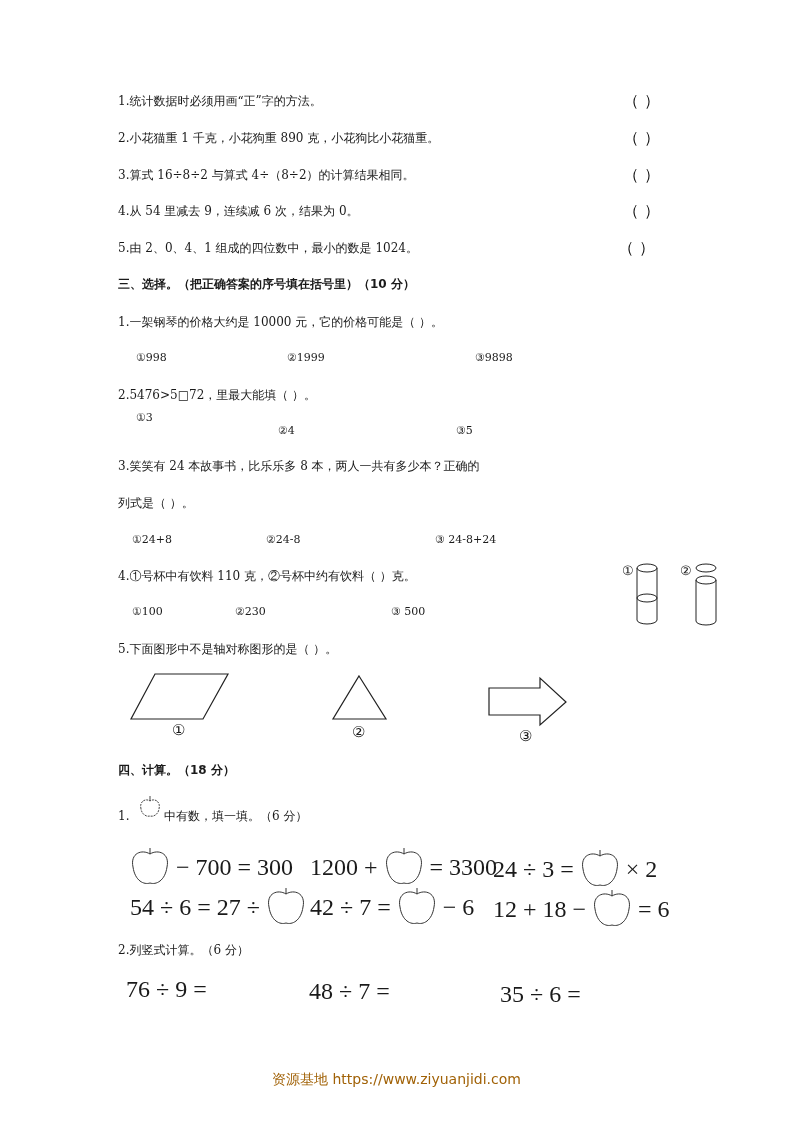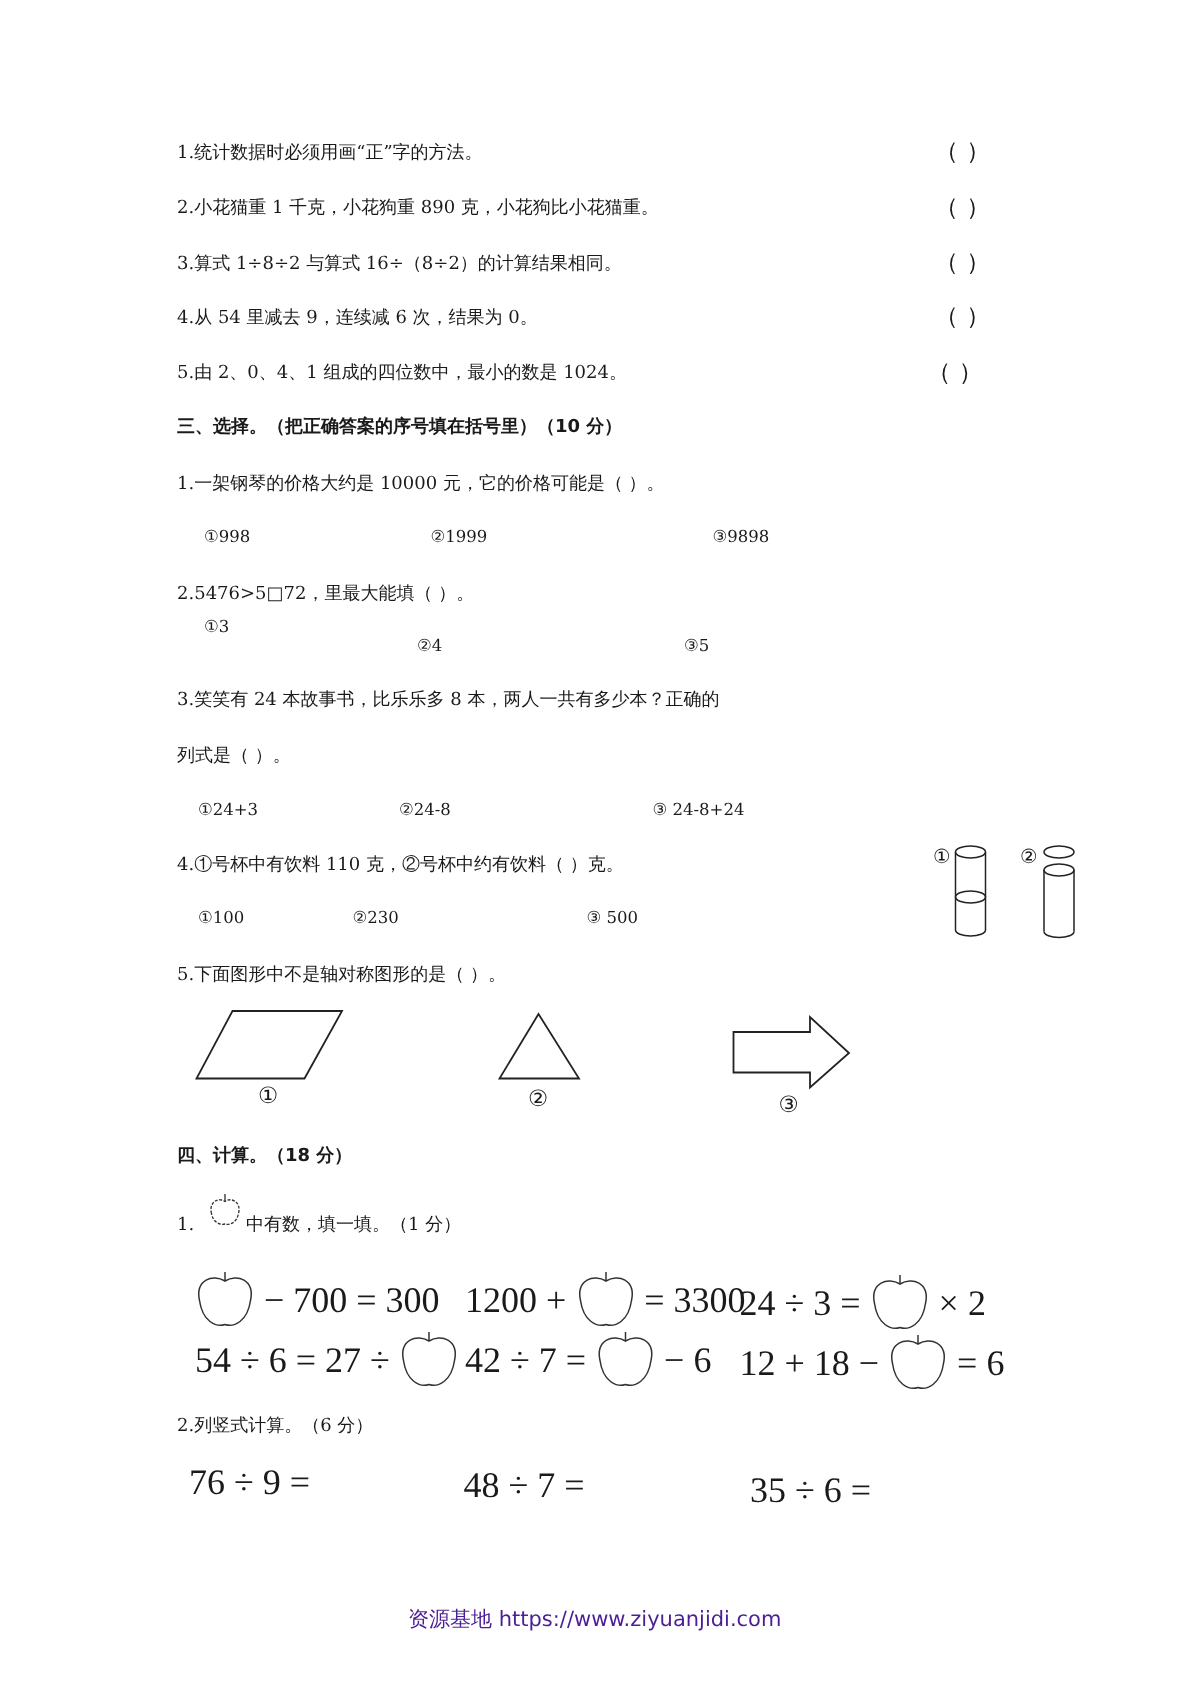--- a/index.html
+++ b/index.html
@@ -8,33 +8,33 @@
     font-family: "DejaVu Serif", "Liberation Serif", serif;
     color: #1a1a1a;
   }
   .line { position: absolute; font-size: 12px; white-space: nowrap; line-height: 20px; }
   .bold { font-family: "DejaVu Sans", "Liberation Sans", sans-serif; font-weight: bold; font-size: 12px; }
   .paren { position: absolute; font-size: 16px; letter-spacing: 0; }
   .opt { position: absolute; font-size: 11px; white-space: nowrap; line-height: 20px; }
   .math { position: absolute; font-family: "Liberation Serif", "DejaVu Serif", serif; font-size: 24px; white-space: nowrap; line-height: 24px; }
   .apple { display: inline-block; vertical-align: middle; }
   .footer { position: absolute; left: 0; width: 793px; top: 1071px; text-align: center;
-            font-family: "DejaVu Sans", "Liberation Sans", sans-serif; font-size: 14px; color: #4c1d95; }
+            font-family: "DejaVu Sans", "Liberation Sans", sans-serif; font-size: 14px; color: #a16207; }
   svg { position: absolute; overflow: visible; }
 </style>
 </head>
 <body>
 
 <div class="line" style="left:118px; top:91px;">1.统计数据时必须用画“正”字的方法。</div>
 <div class="paren" style="left:623px; top:91px;">（   ）</div>
 
 <div class="line" style="left:118px; top:128px;">2.小花猫重 1 千克，小花狗重 890 克，小花狗比小花猫重。</div>
 <div class="paren" style="left:623px; top:128px;">（   ）</div>
 
-<div class="line" style="left:118px; top:165px;">3.算式 1÷8÷2 与算式 16÷（8÷2）的计算结果相同。</div>
+<div class="line" style="left:118px; top:165px;">3.算式 16÷8÷2 与算式 4÷（8÷2）的计算结果相同。</div>
 <div class="paren" style="left:623px; top:165px;">（   ）</div>
 
 <div class="line" style="left:118px; top:201px;">4.从 54 里减去 9，连续减 6 次，结果为 0。</div>
 <div class="paren" style="left:623px; top:201px;">（   ）</div>
 
 <div class="line" style="left:118px; top:238px;">5.由 2、0、4、1 组成的四位数中，最小的数是 1024。</div>
 <div class="paren" style="left:618px; top:238px;">（   ）</div>
 
 <div class="line bold" style="left:118px; top:274px;">三、选择。（把正确答案的序号填在括号里）（10 分）</div>
 
@@ -43,21 +43,21 @@
 <div class="opt" style="left:287px; top:348px;">②1999</div>
 <div class="opt" style="left:475px; top:348px;">③9898</div>
 
 <div class="line" style="left:118px; top:385px;">2.5476&gt;5□72，里最大能填（     ）。</div>
 <div class="opt" style="left:136px; top:408px;text-align:center;">①3</div>
 <div class="opt" style="left:278px; top:421px;">②4</div>
 <div class="opt" style="left:456px; top:421px;">③5</div>
 
 <div class="line" style="left:118px; top:456px;">3.笑笑有 24 本故事书，比乐乐多 8 本，两人一共有多少本？正确的</div>
 <div class="line" style="left:118px; top:493px;">列式是（   ）。</div>
-<div class="opt" style="left:132px; top:530px;">①24+3</div>
+<div class="opt" style="left:132px; top:530px;">①24+8</div>
 <div class="opt" style="left:266px; top:530px;">②24-8</div>
 <div class="opt" style="left:435px; top:530px;">③ 24-8+24</div>
 
 <div class="line" style="left:118px; top:566px;">4.①号杯中有饮料 110 克，②号杯中约有饮料（   ）克。</div>
 <div class="opt" style="left:132px; top:602px;">①100</div>
 <div class="opt" style="left:235px; top:602px;">②230</div>
 <div class="opt" style="left:391px; top:602px;">③ 500</div>
 
 <div style="position:absolute; left:622px; top:563px; font-size:13px;">①</div>
 <div style="position:absolute; left:680px; top:563px; font-size:13px;">②</div>
@@ -97,21 +97,21 @@
 </svg>
 <div style="position:absolute; left:519px; top:727px; font-size:15px;">③</div>
 
 <div class="line bold" style="left:118px; top:760px;">四、计算。（18 分）</div>
 
 <div class="line" style="left:118px; top:806px;">1.</div>
 <svg style="left:138px; top:795px;" width="24" height="24">
   <path d="M3 14 C1 6 8 3 12 6 C16 3 23 6 21 14 C20 20 15 22 12 21 C9 22 4 20 3 14 Z" fill="none" stroke="#333" stroke-width="0.9" stroke-dasharray="2 1"></path>
   <path d="M12 6 L12 1" stroke="#333" stroke-width="0.9"></path>
 </svg>
-<div class="line" style="left:164px; top:806px;">中有数，填一填。（1 分）</div>
+<div class="line" style="left:164px; top:806px;">中有数，填一填。（6 分）</div>
 
 <div class="math" style="left:130px; top:849px;">
   <span></span><svg class="apple" style="position:relative; top:-2px;" width="40" height="40">
       <path d="M3 20 C0 6 12 2 20 7 C28 2 40 6 37 20 C35 34 26 38 20 36 C14 38 5 34 3 20 Z" fill="none" stroke="#333" stroke-width="1"></path>
       <path d="M20 7 L20 1" stroke="#333" stroke-width="1"></path>
     </svg><span> − 700 = 300</span>
 </div>
 <div class="math" style="left:310px; top:849px;">
   <span>1200 + </span><svg class="apple" style="position:relative; top:-2px;" width="40" height="40">
       <path d="M3 20 C0 6 12 2 20 7 C28 2 40 6 37 20 C35 34 26 38 20 36 C14 38 5 34 3 20 Z" fill="none" stroke="#333" stroke-width="1"></path>

